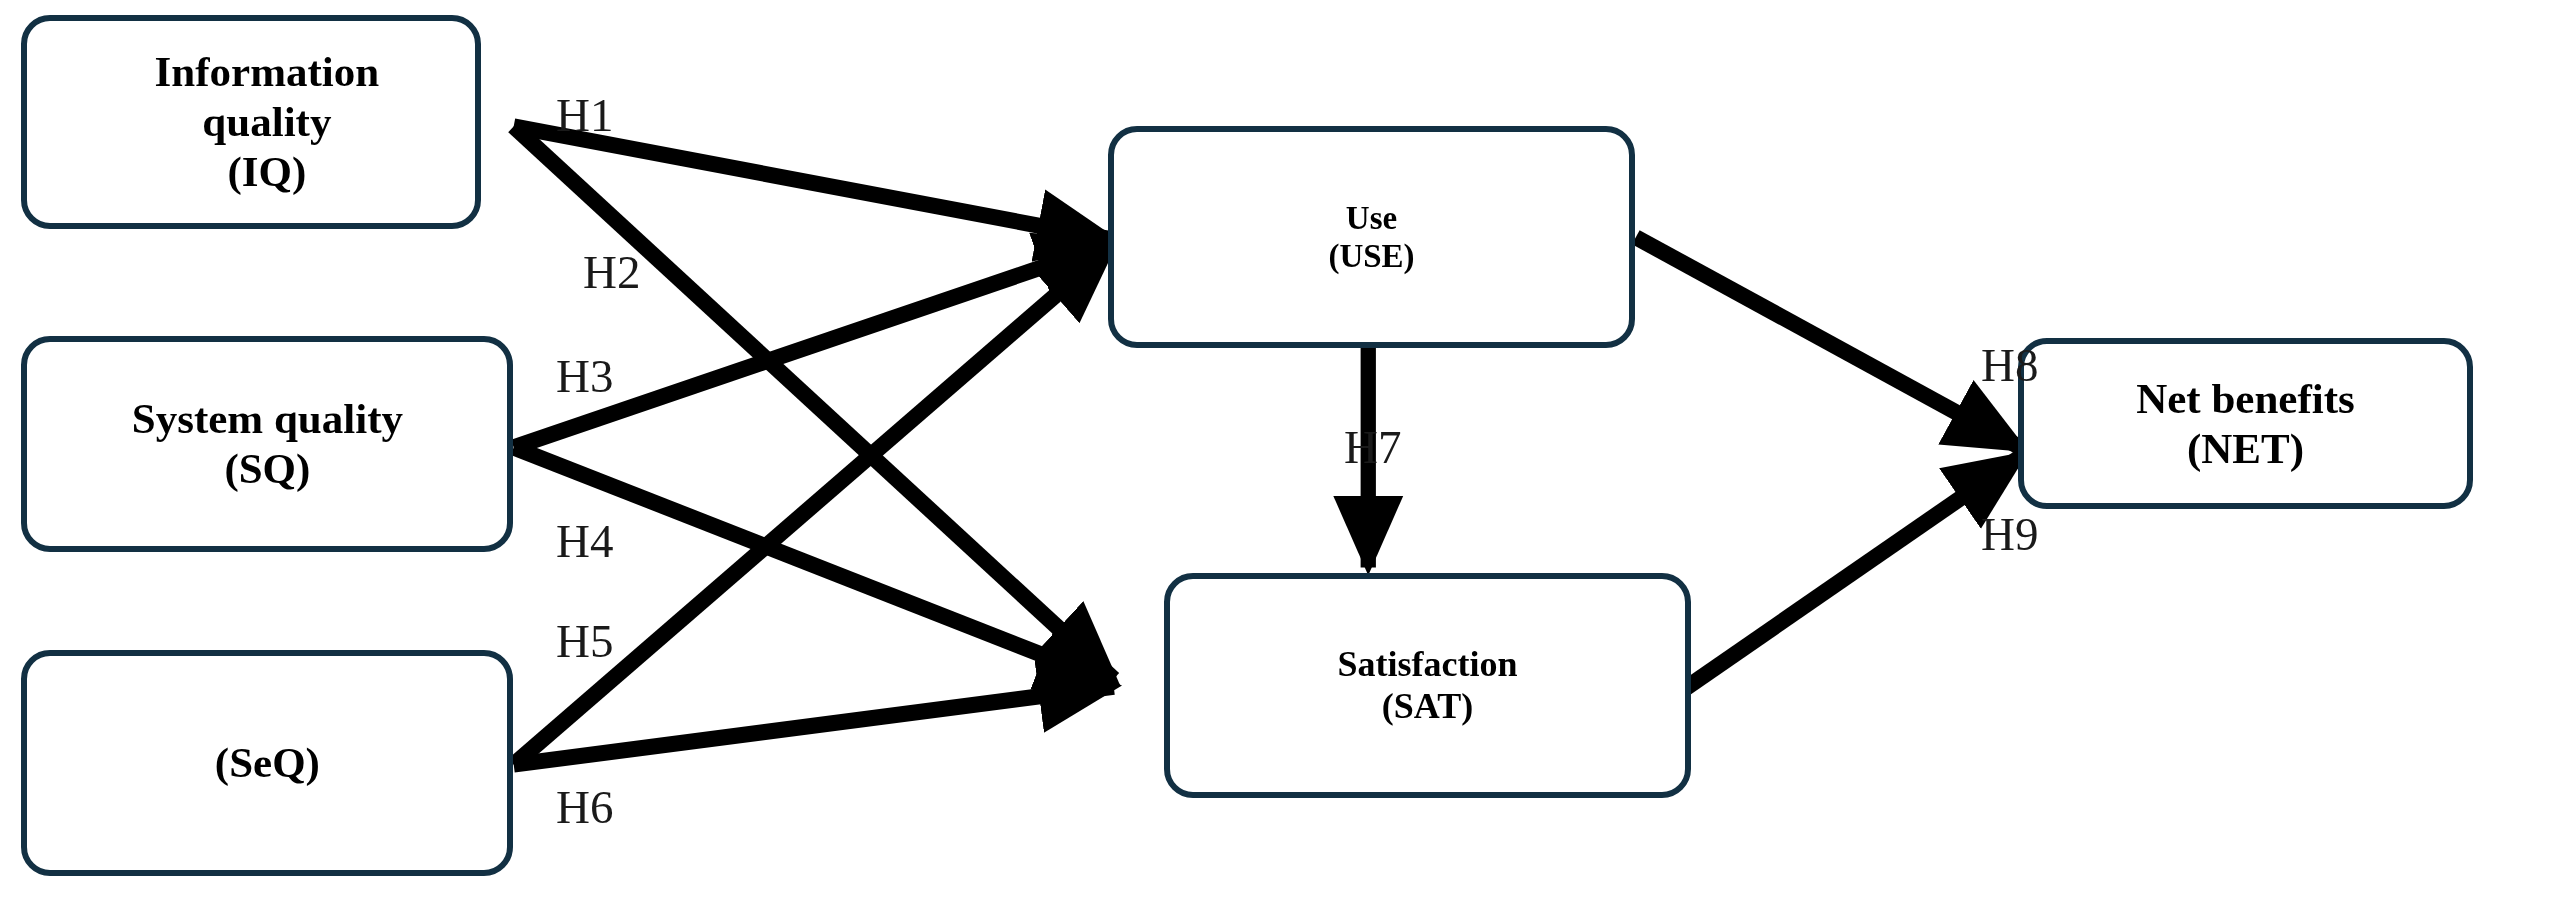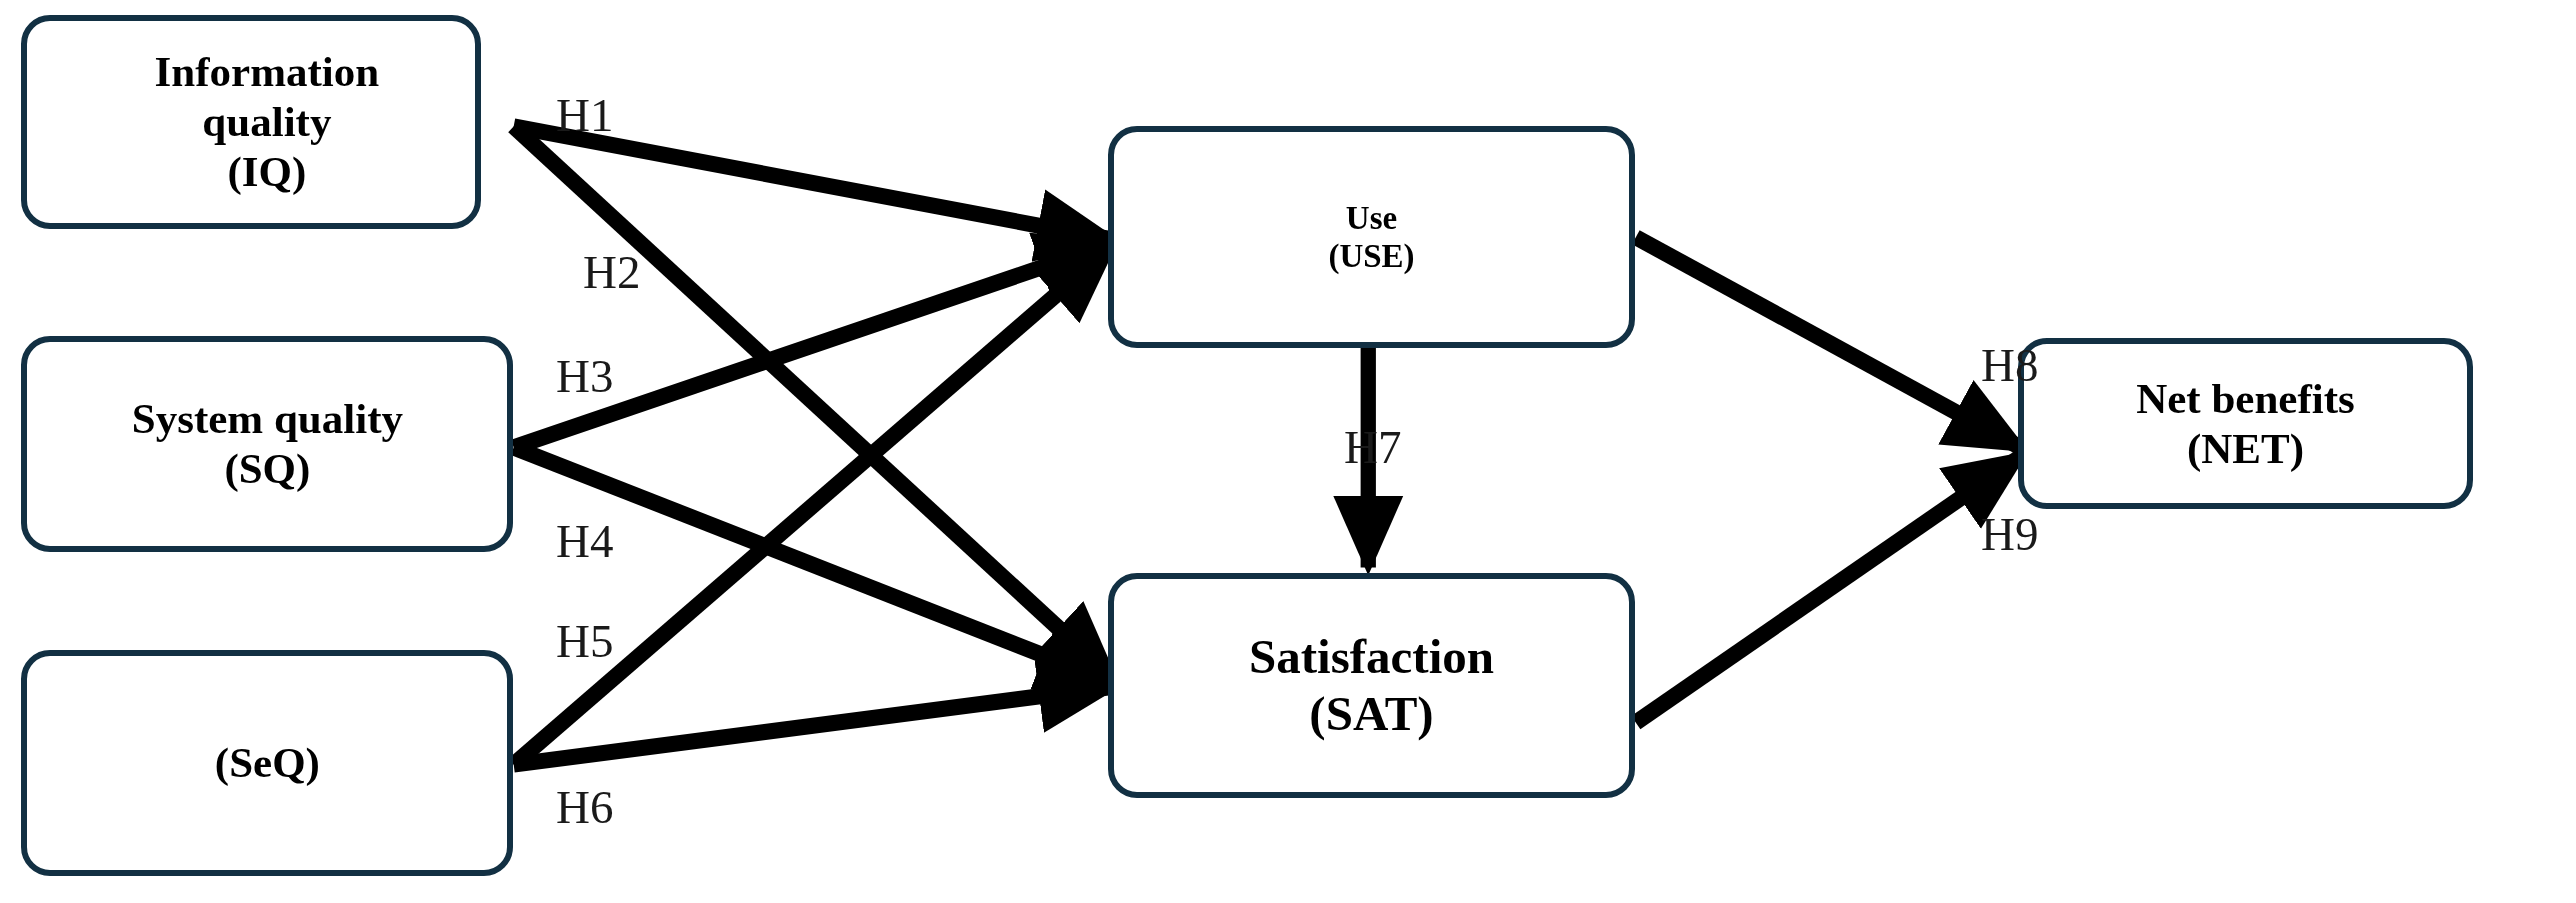--- a/index.html
+++ b/index.html
@@ -34,21 +34,21 @@
     color:#000000;
     font-weight:bold;
     line-height:1.16;
     z-index:3;
   }
   .node .ln{display:block;white-space:nowrap;}
   .node-iq  {left:21.4px;  top:15.3px;   width:460px; height:214px; font-size:43px;padding-left:31px;}
   .node-sq  {left:21.4px;  top:336px;  width:492px; height:216px; font-size:43px;}
   .node-seq {left:21.4px;  top:650px;  width:492px; height:226px; font-size:43px;}
   .node-use {left:1108px;top:126px;  width:527px; height:222px; font-size:33px;}
-  .node-sat {left:1108px;top:573px;  width:527px; height:225px; font-size:49px;align-items:center;}
+  .node-sat {left:1164px;top:573px;  width:527px; height:225px; font-size:36px;align-items:center;}
   .node-net {left:2018px;top:338px;  width:455px; height:171px; font-size:43px;}
 
   .hlabel{
     position:absolute;
     font-family:"Liberation Serif","DejaVu Serif",serif;
     font-weight:normal;
     font-size:47px;
     color:#1a1a1a;
     line-height:1;
     white-space:nowrap;

